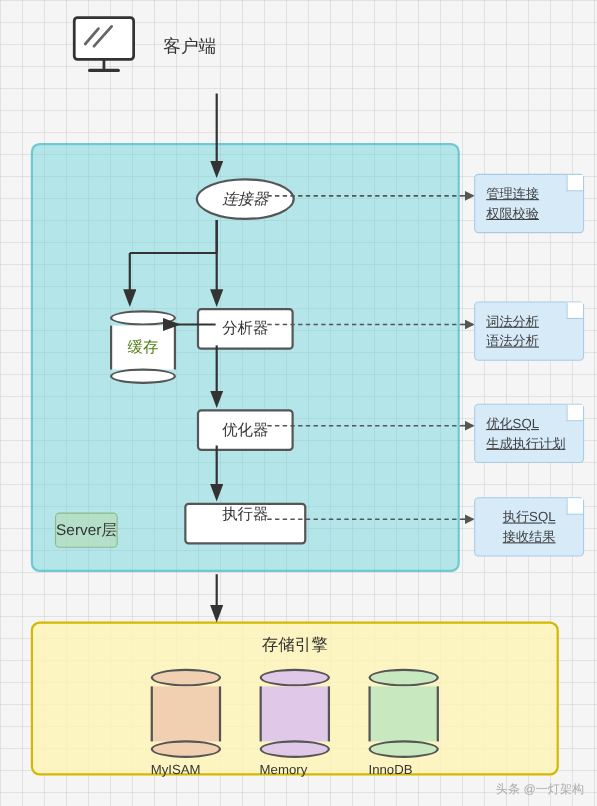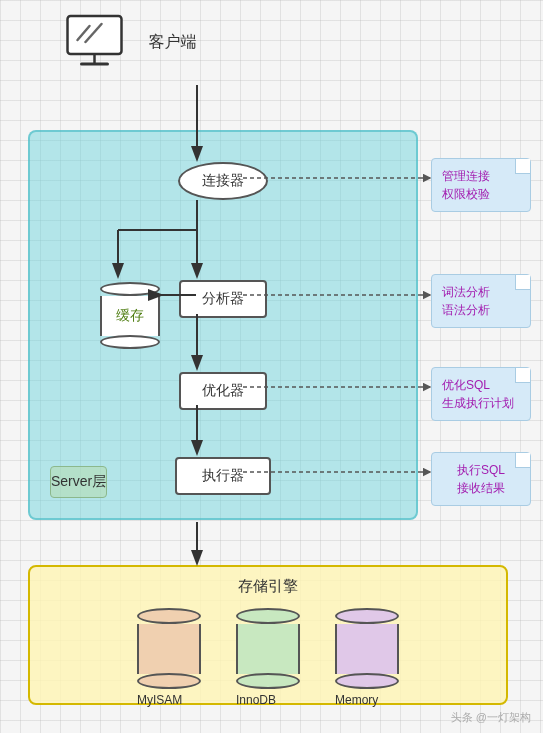--- a/index.html
+++ b/index.html
@@ -75,20 +75,21 @@
       height: 38px;
       background: #fff;
       border: 2px solid #555;
       border-radius: 50%;
       display: flex;
       align-items: center;
       justify-content: center;
       font-size: 14px;
       color: #333;
       z-index: 2;
+      font-style: italic;
     }
 
     
     .analyzer-box {
       position: absolute;
       top: 148px;
       left: 50%;
       transform: translateX(-50%);
       width: 88px;
       height: 38px;
@@ -121,46 +122,47 @@
       color: #333;
       z-index: 2;
     }
 
     
     .executor-box {
       position: absolute;
       top: 325px;
       left: 50%;
       transform: translateX(-50%);
-      width: 96px;
+      width: 111px;
       height: 38px;
       background: #fff;
       border: 2px solid #555;
       border-radius: 4px;
       display: flex;
-      align-items: center;
+      align-items: flex-start;
       justify-content: center;
       font-size: 14px;
       color: #333;
       z-index: 2;
     }
 
     
     .note-box {
       position: absolute;
       right: 10px;
       width: 100px;
       background: #d6eaf8;
       border: 1.5px solid #a9cce3;
       border-radius: 4px;
       padding: 8px 10px;
       font-size: 12px;
-      color: #a21caf;
+      color: #404040;
       line-height: 1.5;
       z-index: 5;
+      text-decoration: underline;
     }
 
     .note-box::before {
       content: '';
       position: absolute;
       top: 0;
       right: 0;
       width: 14px;
       height: 14px;
       background: #fff;
@@ -396,31 +398,31 @@
     <div class="storage-engines">
 
       <div class="cylinder">
         <div class="cylinder-top" style="background:#f0d0b0;"></div>
         <div class="cylinder-body" style="height:50px; background:#f0d0b0;"></div>
         <div class="cylinder-bottom" style="background:#f0d0b0;"></div>
         <div class="cylinder-label">MyISAM</div>
       </div>
 
       <div class="cylinder">
+        <div class="cylinder-top" style="background:#e0c8e8;"></div>
+        <div class="cylinder-body" style="height:50px; background:#e0c8e8;"></div>
+        <div class="cylinder-bottom" style="background:#e0c8e8;"></div>
+        <div class="cylinder-label">Memory</div>
+      </div>
+
+      <div class="cylinder">
         <div class="cylinder-top" style="background:#c8e8c0;"></div>
         <div class="cylinder-body" style="height:50px; background:#c8e8c0;"></div>
         <div class="cylinder-bottom" style="background:#c8e8c0;"></div>
         <div class="cylinder-label">InnoDB</div>
       </div>
 
-      <div class="cylinder">
-        <div class="cylinder-top" style="background:#e0c8e8;"></div>
-        <div class="cylinder-body" style="height:50px; background:#e0c8e8;"></div>
-        <div class="cylinder-bottom" style="background:#e0c8e8;"></div>
-        <div class="cylinder-label">Memory</div>
-      </div>
-
     </div>
   </div>
 
   <div class="watermark">头条 @一灯架构</div>
 
 </div>
 
 </body></html>

